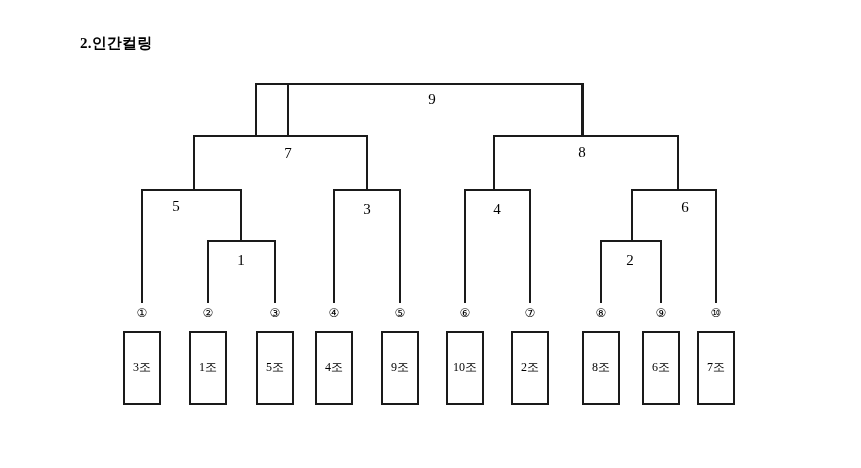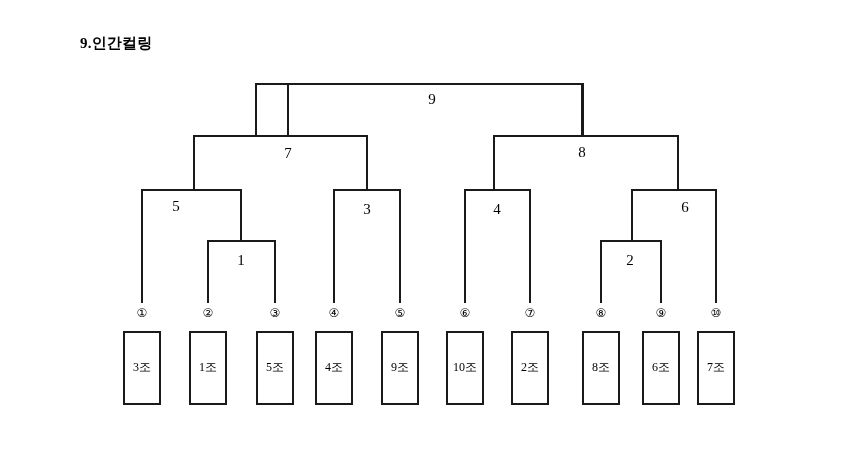--- a/index.html
+++ b/index.html
@@ -61,21 +61,21 @@
     font-family: "Liberation Serif", "DejaVu Serif", serif;
     font-size: 12px;
     fill: #000000;
     text-anchor: middle;
     dominant-baseline: middle;
   }
 </style>
 </head>
 <body>
 
-<div id="page-title">9.인간컬링</div>
+<div id="page-title">2.인간컬링</div>
 
 <svg id="bracket-canvas" viewBox="0 0 861 468" xmlns="http://www.w3.org/2000/svg">
   <g id="match-lines">
       <path d="M 208 289 L 208 241 L 275 241 L 275 289" class="bracket-line"></path>
       <path d="M 142 289 L 142 190 L 241 190 L 241 241" class="bracket-line"></path>
       <path d="M 334 289 L 334 190 L 400 190 L 400 289" class="bracket-line"></path>
       <path d="M 194 190 L 194 136 L 367 136 L 367 190" class="bracket-line"></path>
       <path d="M 465 289 L 465 190 L 530 190 L 530 289" class="bracket-line"></path>
       <path d="M 601 289 L 601 241 L 661 241 L 661 289" class="bracket-line"></path>
       <path d="M 632 241 L 632 190 L 716 190 L 716 289" class="bracket-line"></path>

